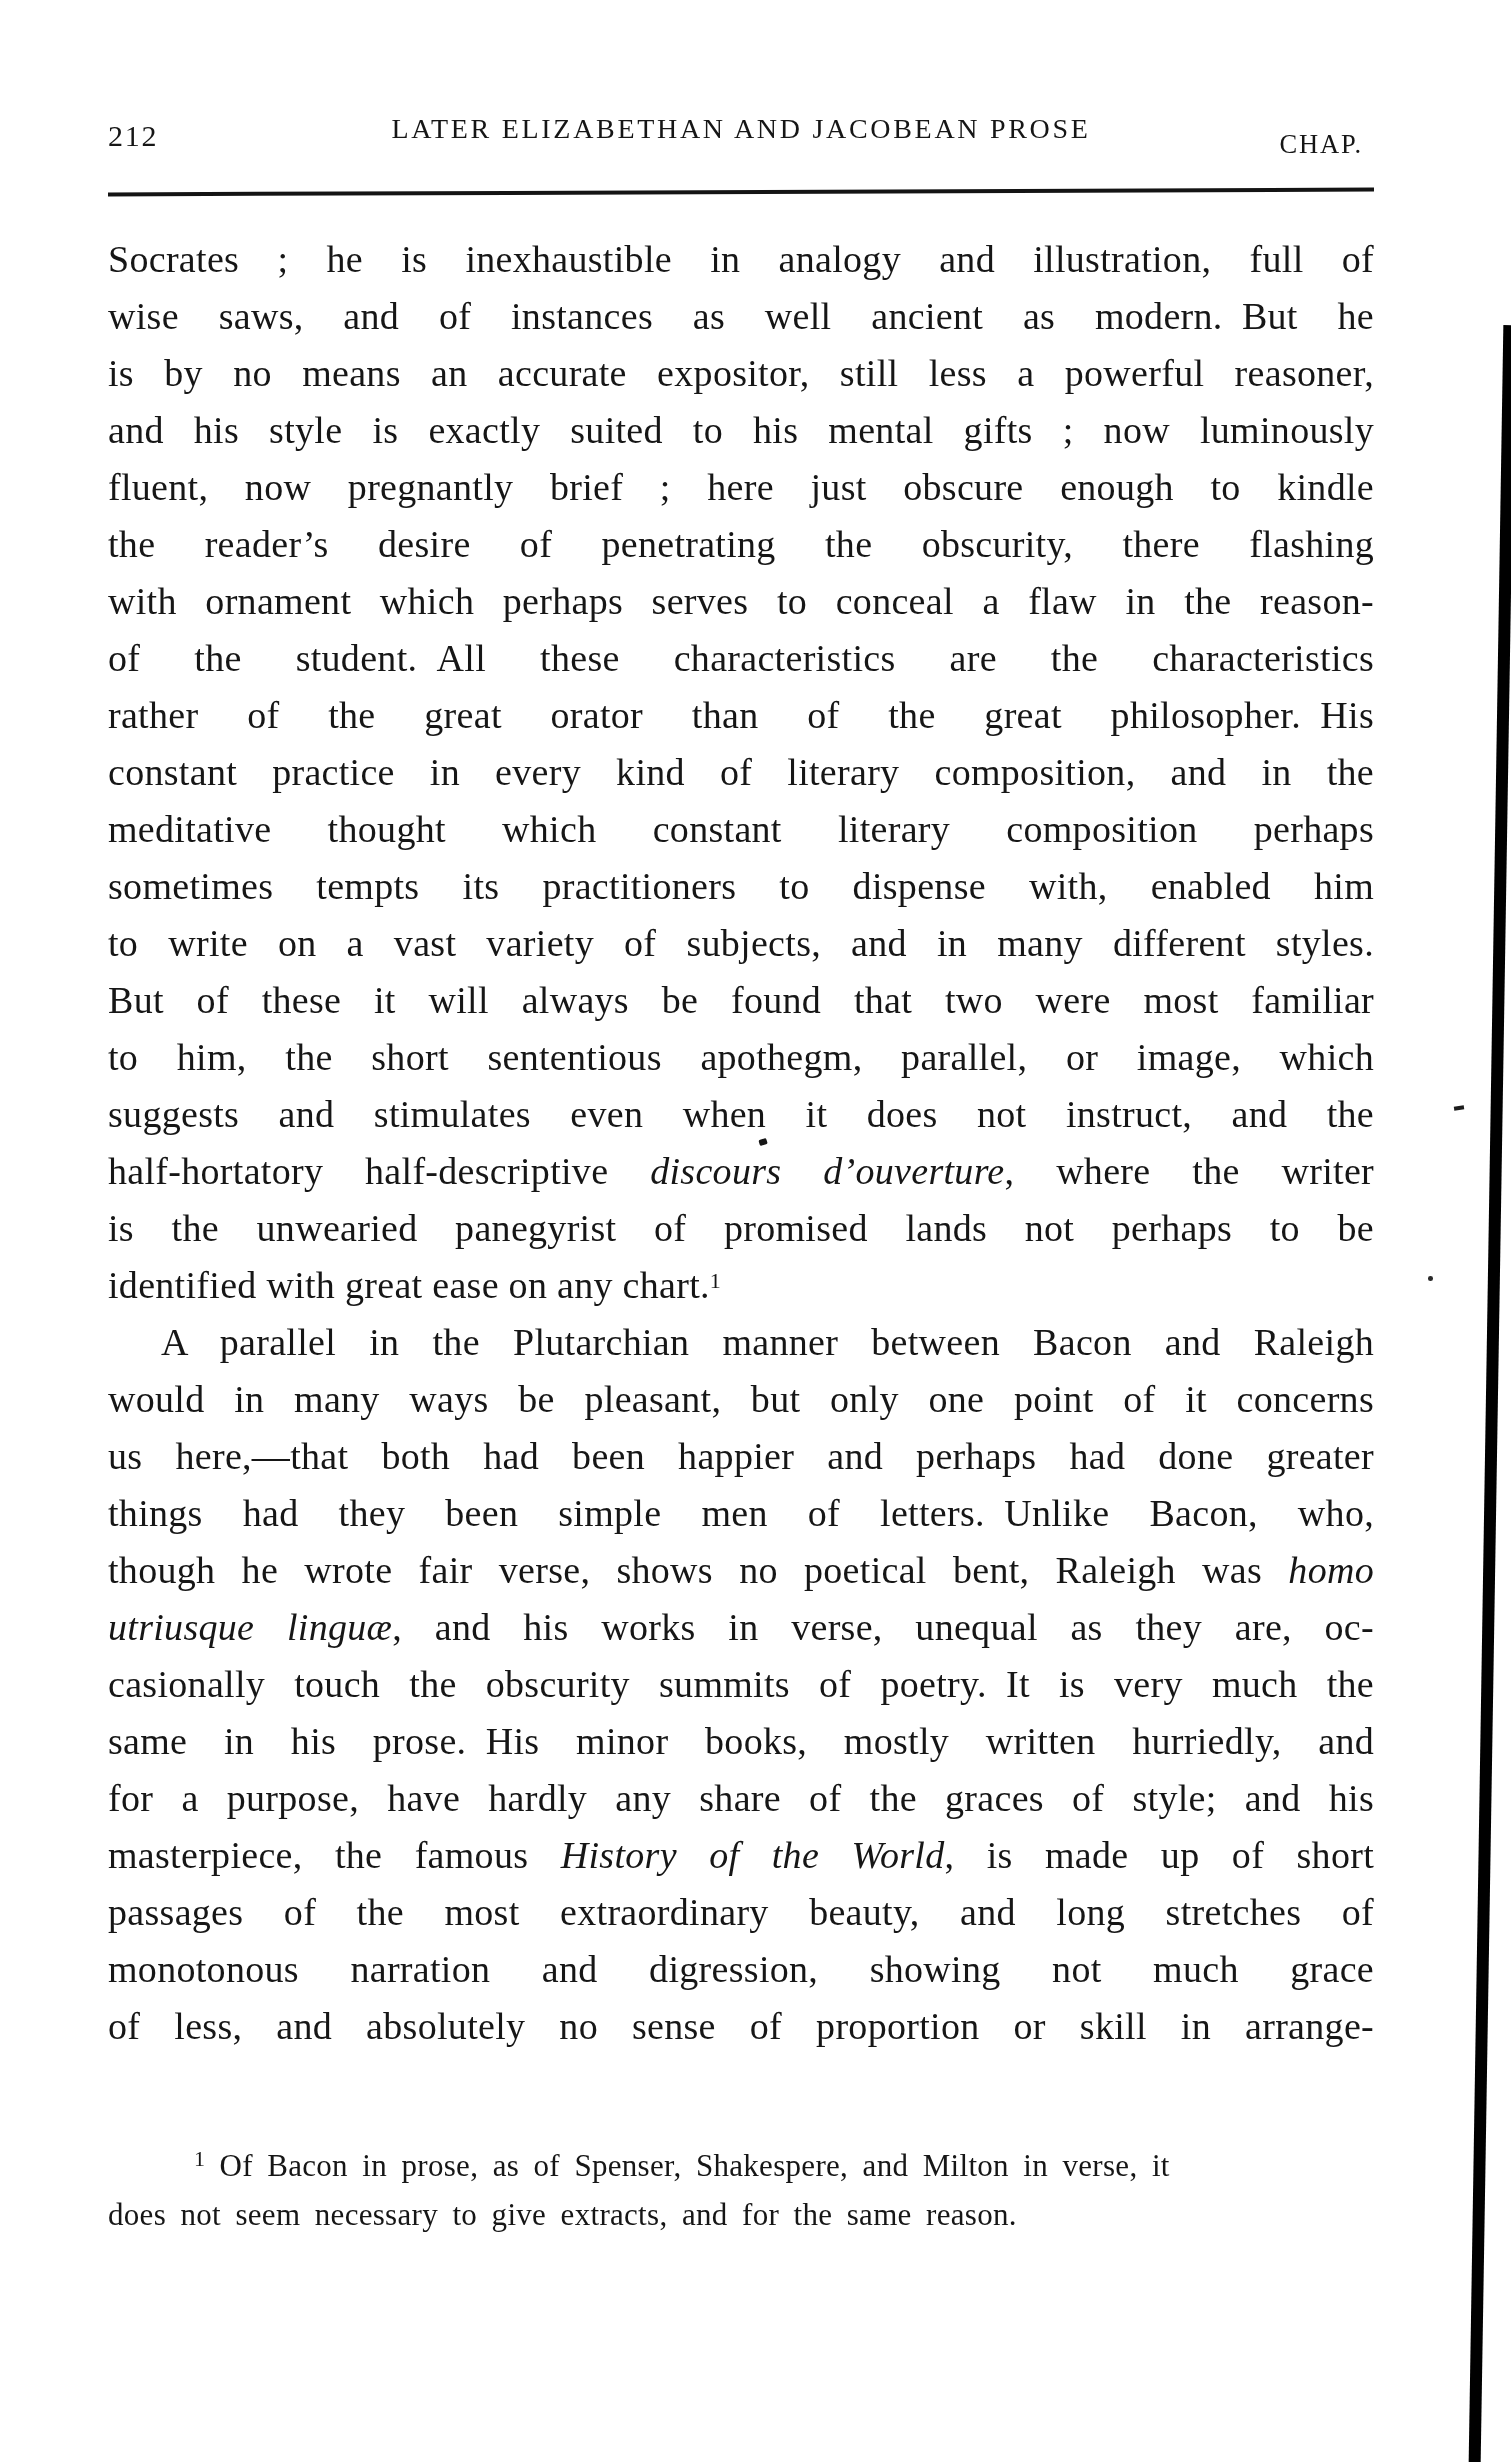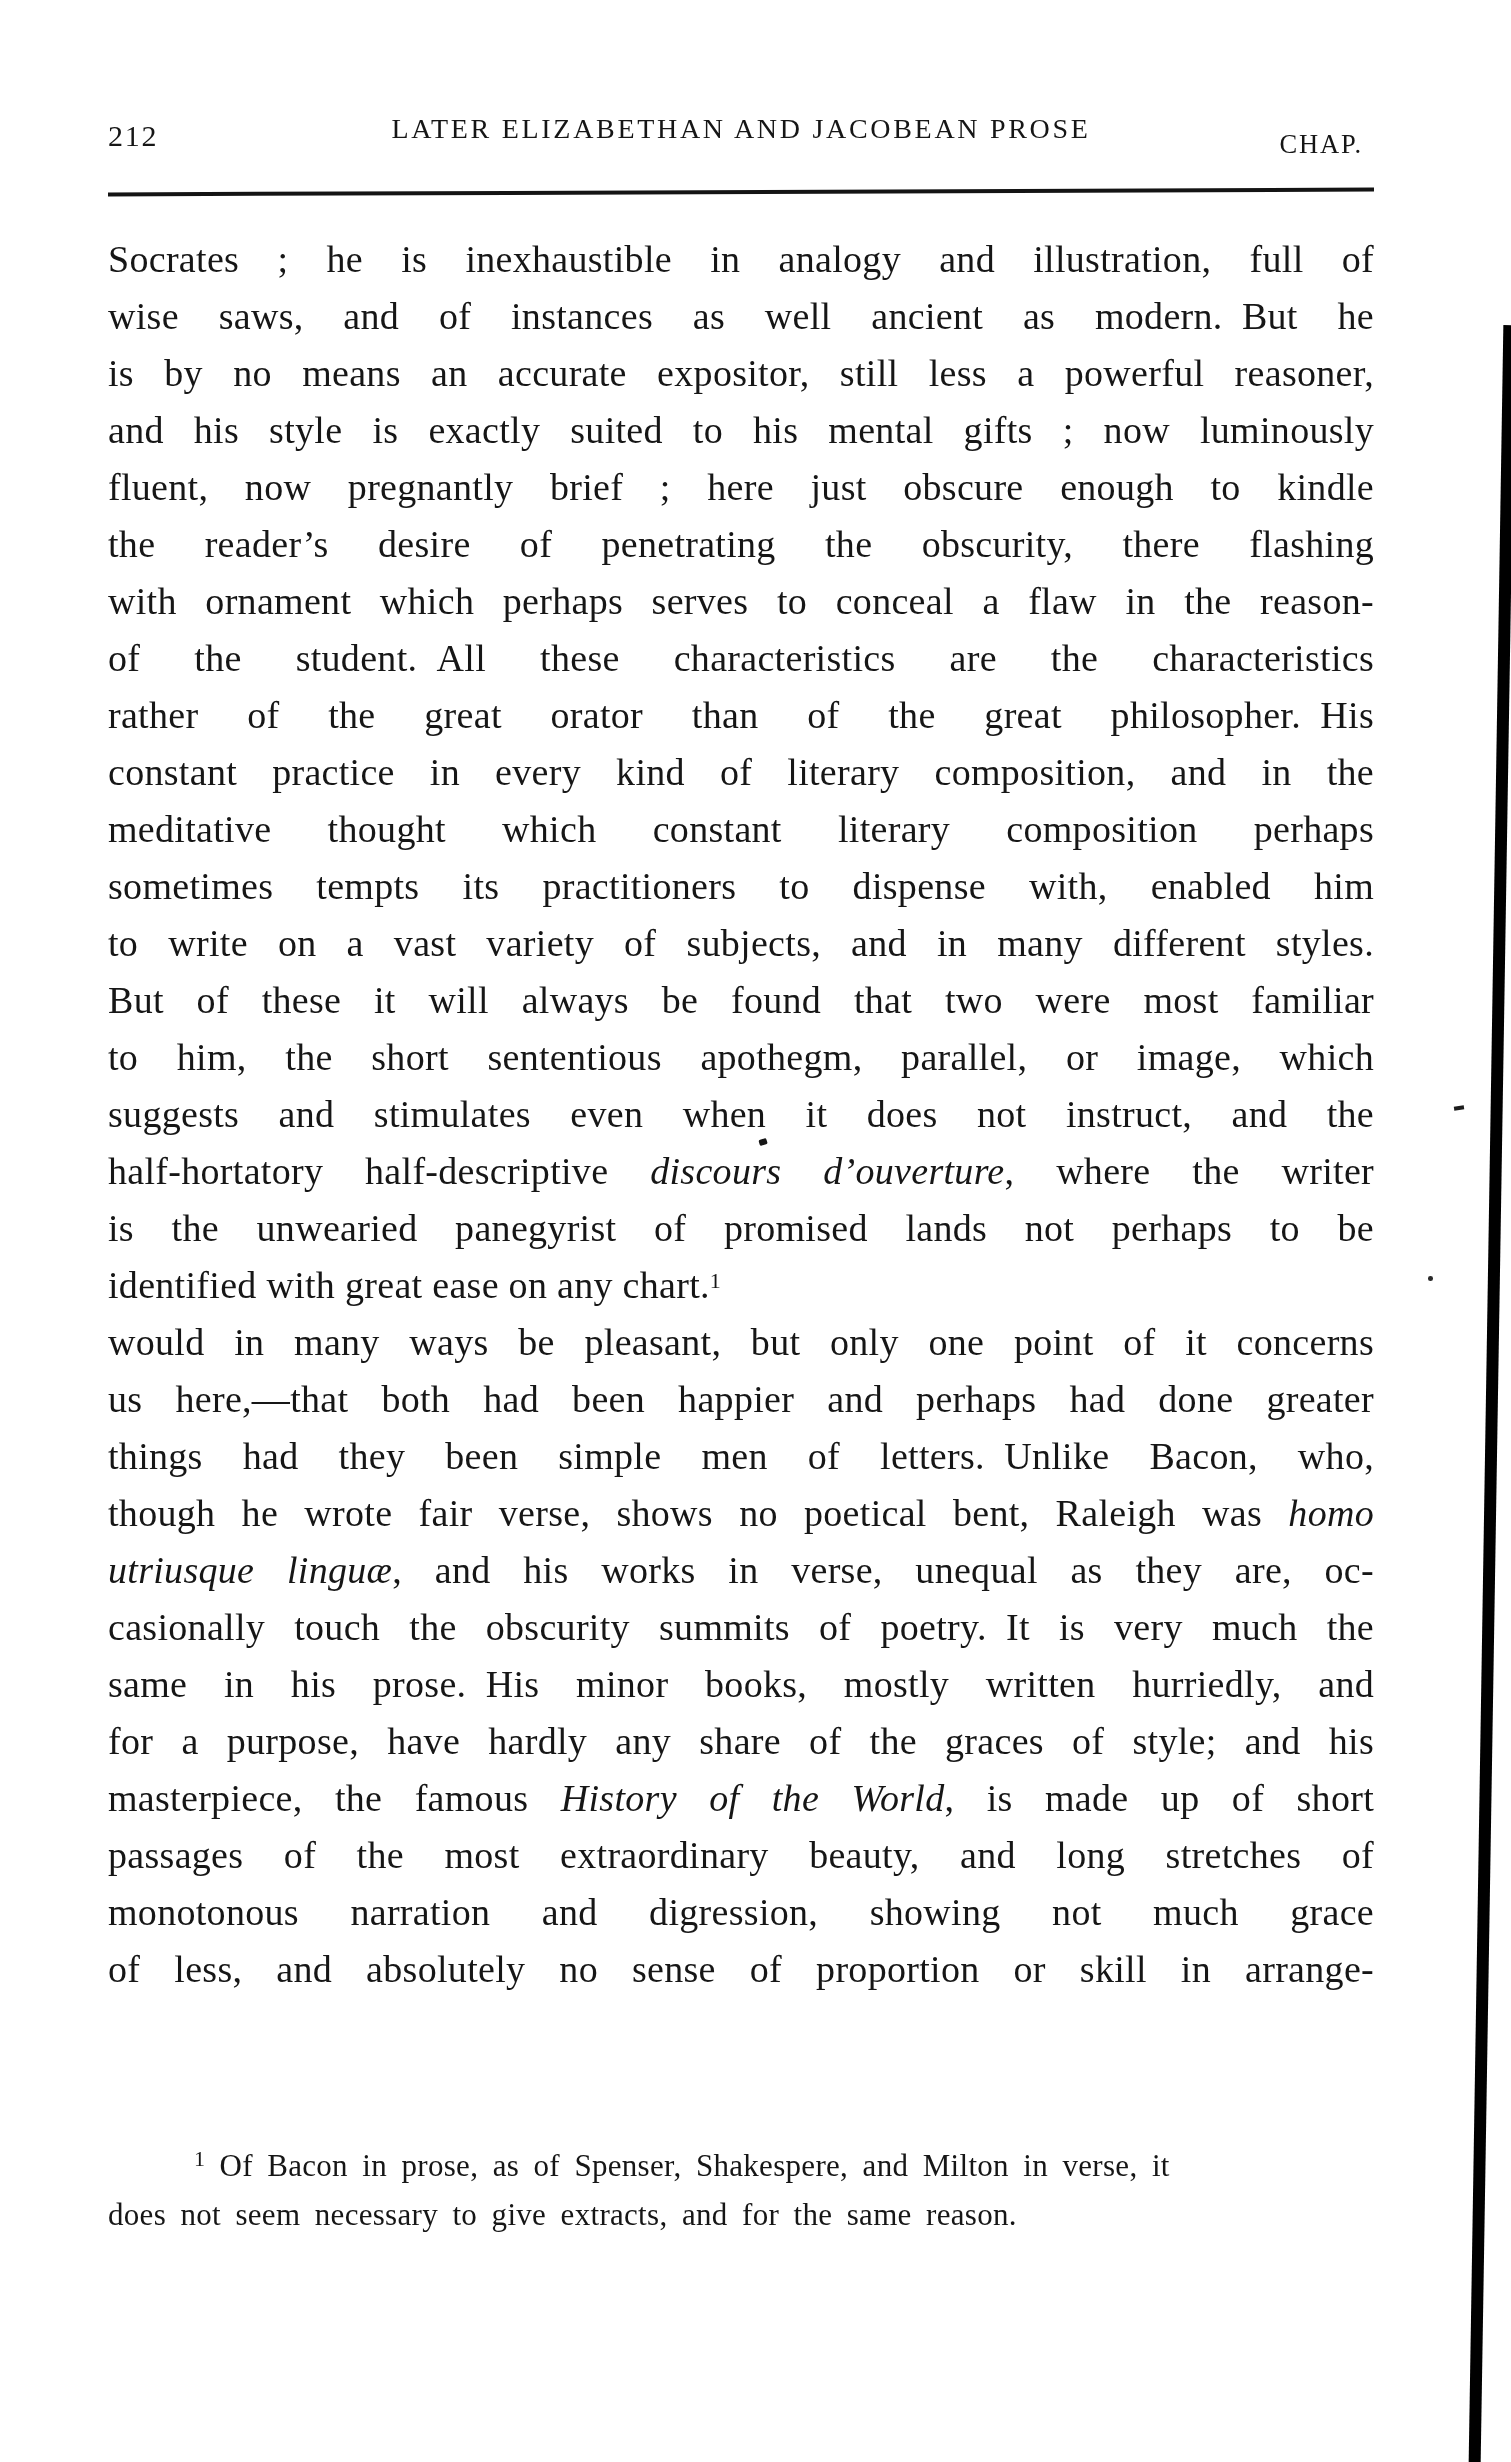--- a/index.html
+++ b/index.html
@@ -65,20 +65,21 @@
     <div class="line"><span>constant practice in every kind of literary composition, and in the</span></div>
     <div class="line"><span>meditative thought which constant literary composition perhaps</span></div>
     <div class="line"><span>sometimes tempts its practitioners to dispense with, enabled him</span></div>
     <div class="line"><span>to write on a vast variety of subjects, and in many different styles.</span></div>
     <div class="line"><span>But of these it will always be found that two were most familiar</span></div>
     <div class="line"><span>to him, the short sententious apothegm, parallel, or image, which</span></div>
     <div class="line"><span>suggests and stimulates even when it does not instruct, and the</span></div>
     <div class="line"><span>half-hortatory half-descriptive </span><span class="it">discours d’ouverture</span><span>, where the writer</span></div>
     <div class="line"><span>is the unwearied panegyrist of promised lands not perhaps to be</span></div>
     <div class="line end"><span>identified with great ease on any chart.</span><span class="sup">1</span></div>
+    <div class="line indent"><span>A parallel in the Plutarchian manner between Bacon and Raleigh</span></div>
     <div class="line"><span>would in many ways be pleasant, but only one point of it concerns</span></div>
     <div class="line"><span>us here,—that both had been happier and perhaps had done greater</span></div>
     <div class="line"><span>things had they been simple men of letters. Unlike Bacon, who,</span></div>
     <div class="line"><span>though he wrote fair verse, shows no poetical bent, Raleigh was </span><span class="it">homo</span></div>
     <div class="line"><span class="it">utriusque linguæ</span><span>, and his works in verse, unequal as they are, oc-</span></div>
     <div class="line"><span>casionally touch the obscurity summits of poetry. It is very much the</span></div>
     <div class="line"><span>same in his prose. His minor books, mostly written hurriedly, and</span></div>
     <div class="line"><span>for a purpose, have hardly any share of the graces of style; and his</span></div>
     <div class="line"><span>masterpiece, the famous </span><span class="it">History of the World</span><span>, is made up of short</span></div>
     <div class="line"><span>passages of the most extraordinary beauty, and long stretches of</span></div>

